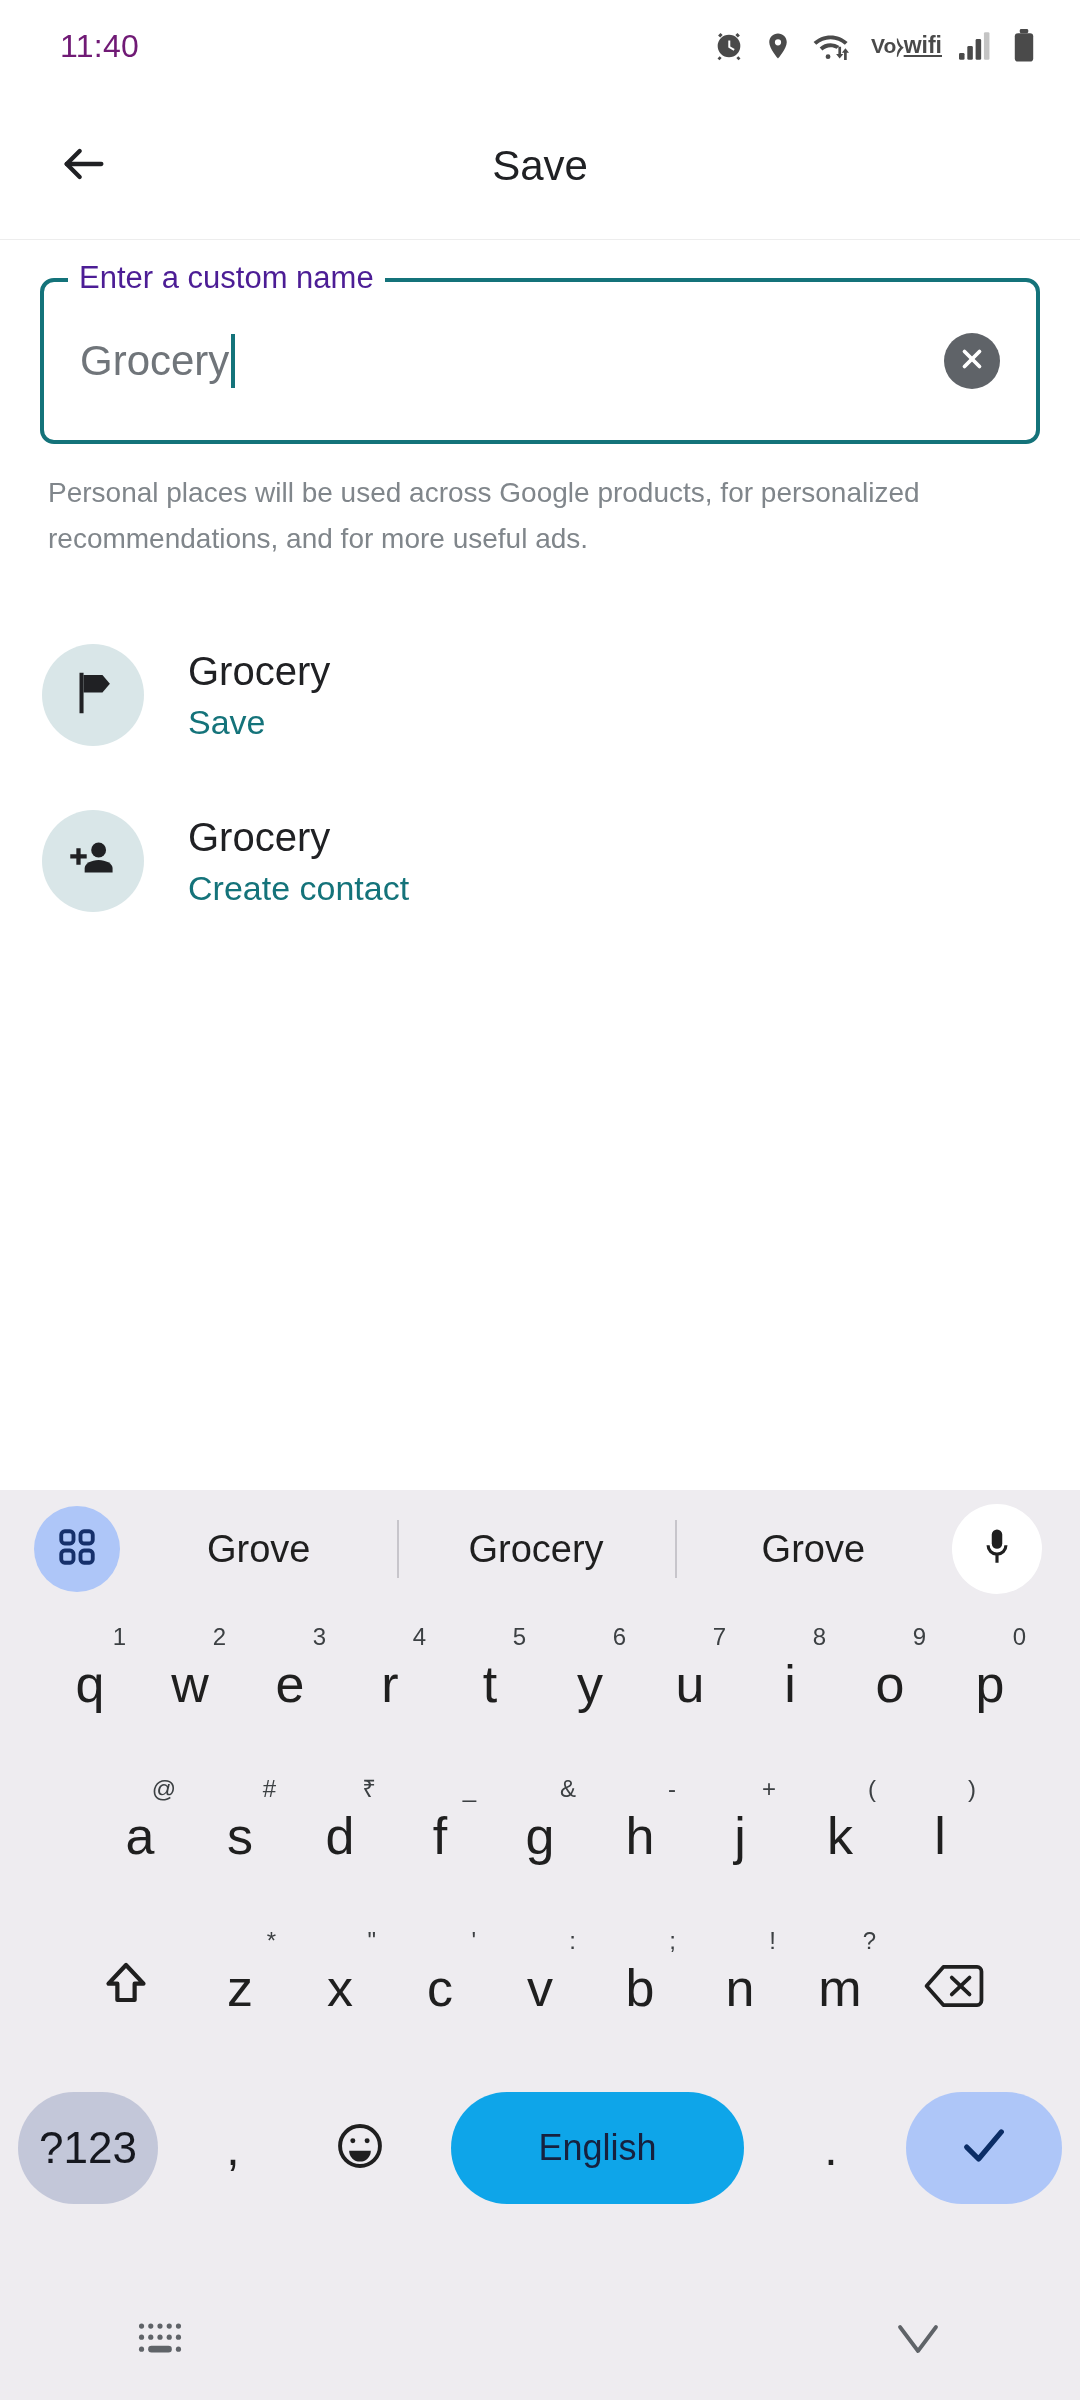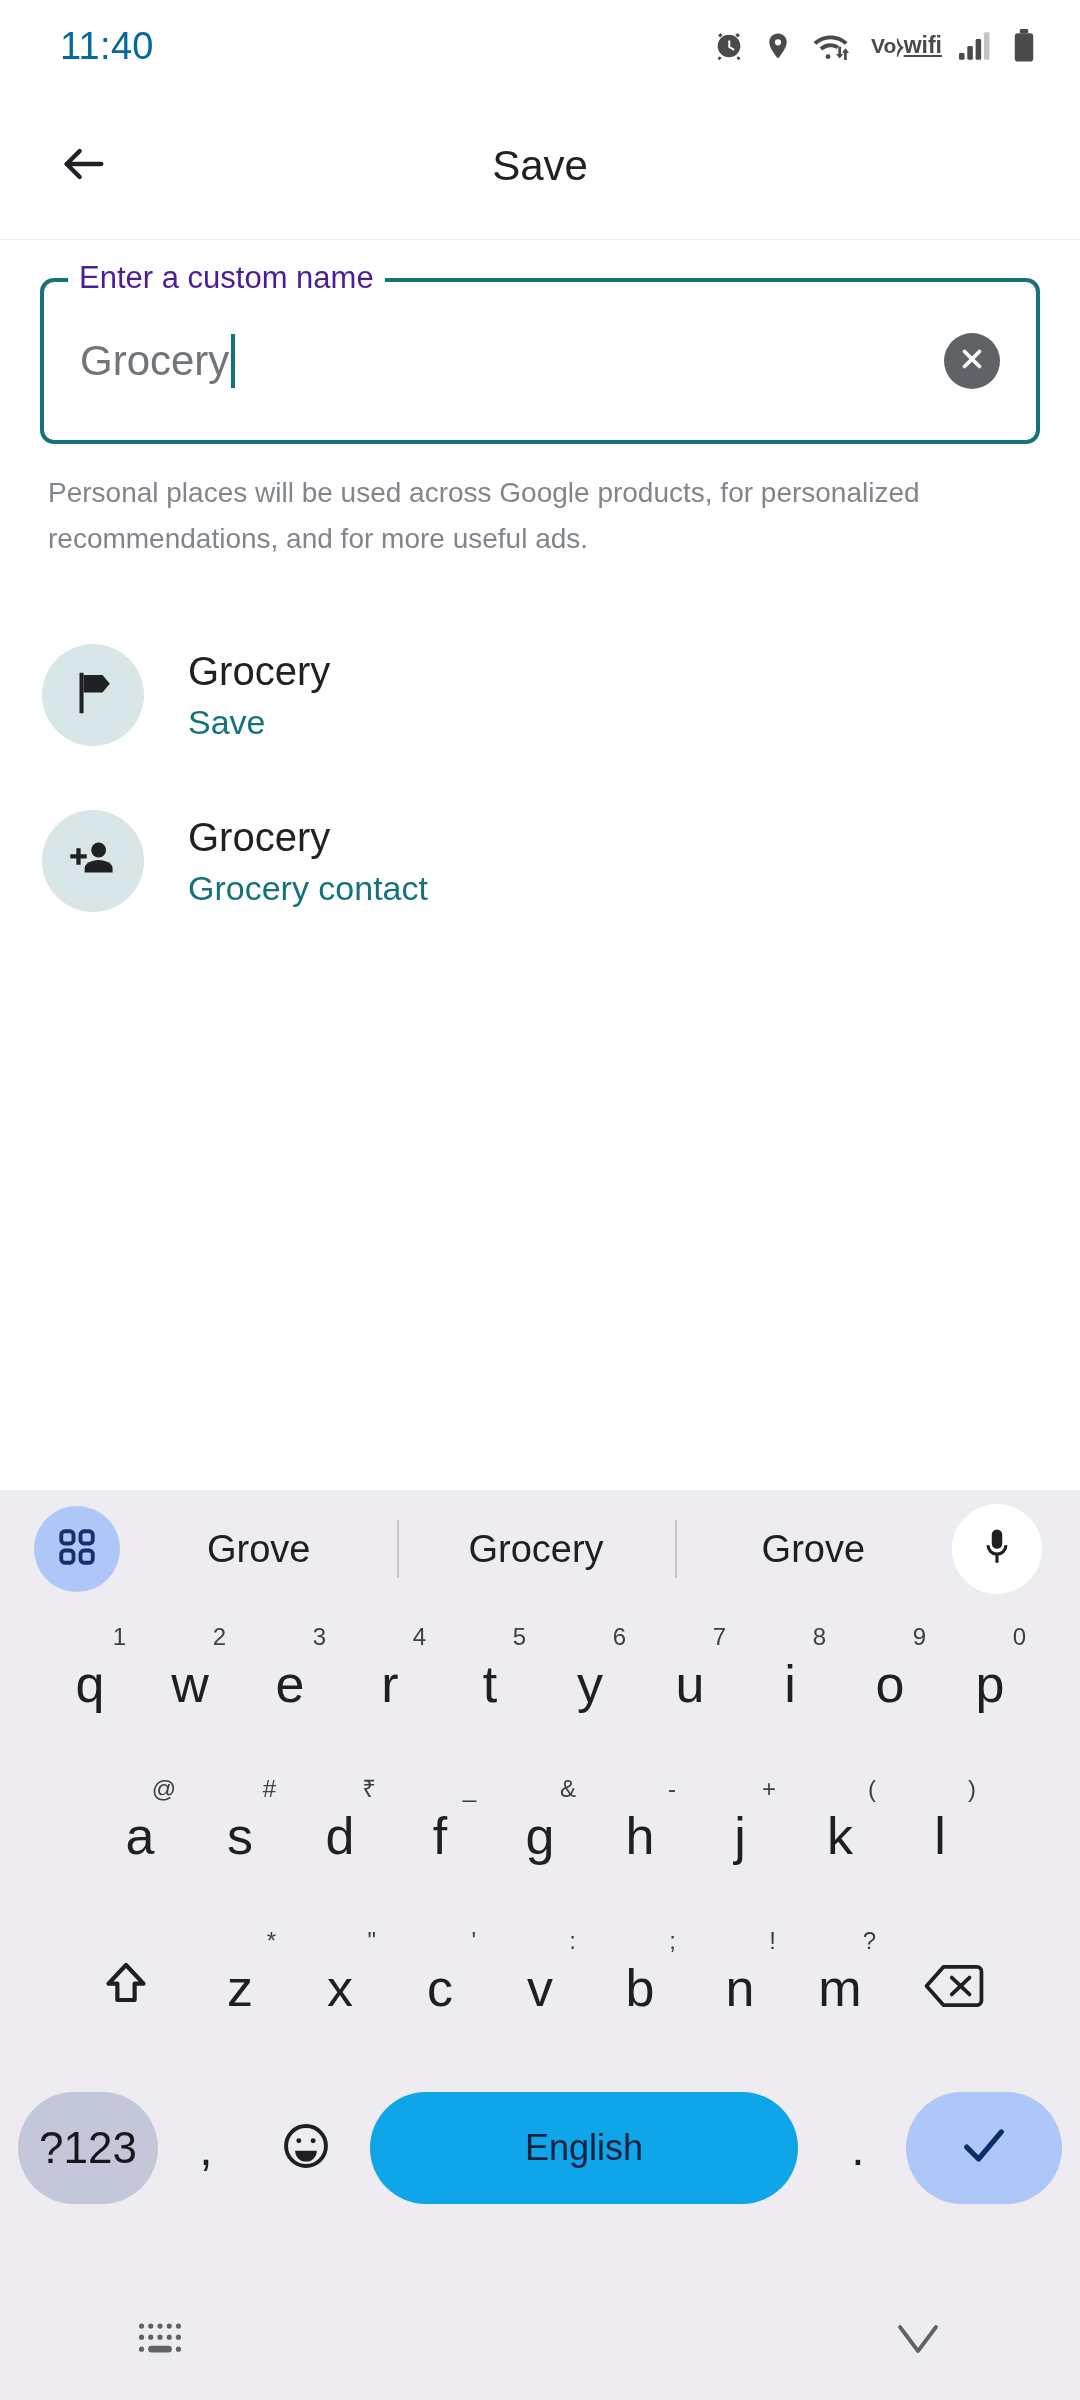--- a/index.html
+++ b/index.html
@@ -10,21 +10,21 @@
     overflow:hidden;
   }
   #screen { position:relative; width:1080px; height:2400px; background:#ffffff; }
 
   
   .statusbar {
     position:absolute; top:0; left:0; width:1080px; height:92px;
     display:flex; align-items:center; justify-content:space-between;
     padding:0 44px 0 60px;
   }
-  .status-time { font-size:38px; color:#0369a1; letter-spacing:0.3px; }
+  .status-time { font-size:32px; color:#701a75; letter-spacing:0.3px; }
   .status-icons { display:flex; align-items:center; gap:17px; }
   .status-icons svg { display:block; }
   .vowifi { display:flex; flex-direction:row; align-items:center; line-height:0.95; color:#4a4a4a; font-weight:700; }
   .vowifi .l1 { font-size:21px; }
   .vowifi .l2 { font-size:23px;text-decoration:underline; }
 
   
   .appbar {
     position:absolute; top:92px; left:0; width:1080px; height:148px;
     background:#ffffff; border-bottom:1px solid #ededed;
@@ -121,21 +121,21 @@
     position:absolute; top:4px; right:14px;
     font-size:24px; color:#3c4043; line-height:1;
   }
   .krow.r2 { padding:0 48px; }
   .krow.r3 .key { width:100px; }
   .modkey {
     flex:0 0 auto; width:128px; height:126px;
     display:flex; align-items:center; justify-content:center;
   }
 
-  .krow.r4 { height:168px; padding:0 18px; }
+  .krow.r4 { height:168px; padding:0 18px;gap:27px; }
   .k123 {
     width:140px; height:112px; border-radius:56px; background:#c3c7d9;
     display:flex; align-items:center; justify-content:center;
     font-size:44px; color:#16181f; flex:0 0 auto;
   }
   .kpunct {
     width:96px; height:112px; display:flex; align-items:center; justify-content:center;
     font-size:48px; color:#1f1f1f; flex:0 0 auto;
   }
   .kemoji {
@@ -260,21 +260,21 @@
         <span>
           <svg width="54" height="54" viewBox="0 0 24 24" fill="#202124">
             <circle cx="14.5" cy="8" r="3.3"></circle>
             <path d="M14.5 12.4c-3.2 0-6.2 1.6-6.2 3.6V18h12.4v-2c0-2-3-3.6-6.2-3.6z"></path>
             <path d="M4.6 7.2h1.9v2.7h2.7v1.9H6.5v2.7H4.6v-2.7H1.9V9.9h2.7z"></path>
           </svg>
         </span>
       </div>
       <div class="item-text">
         <div class="item-title">Grocery</div>
-        <div class="item-sub">Grocery contact</div>
+        <div class="item-sub">Create contact</div>
       </div>
     </div>
 
   </div>
 
   <div class="keyboard">
 
     <div class="suggestion-strip">
       <div class="apps-key">
         <span>

